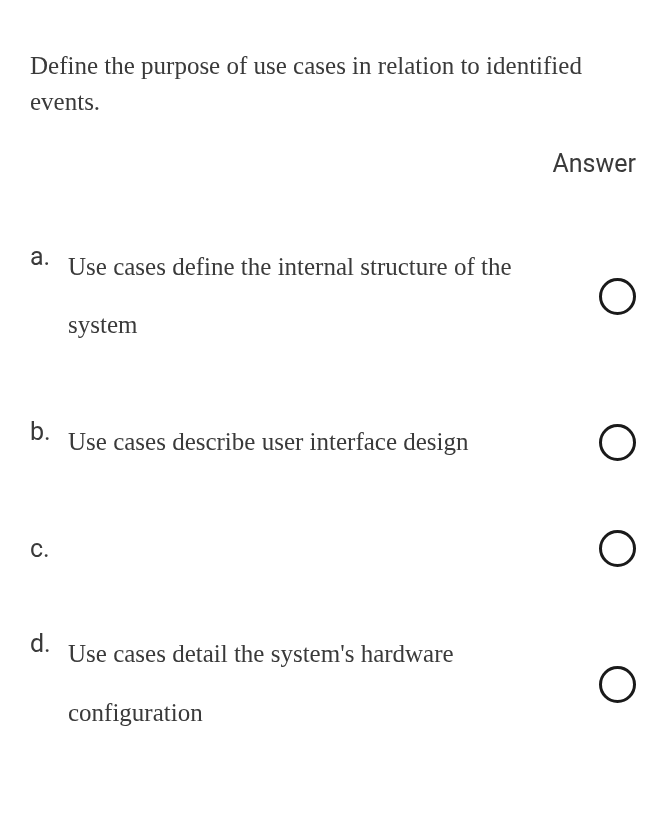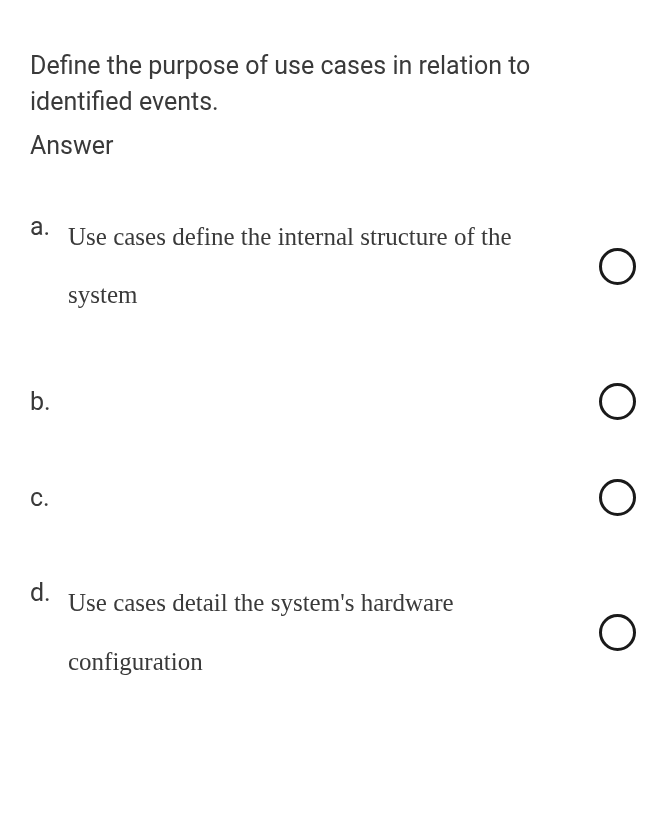--- a/index.html
+++ b/index.html
@@ -19,26 +19,28 @@
       text-align: right;
       color: #3a3a3a;
       margin-bottom: 40px;
       overflow: hidden;
       height: 8px;
     }
     .question-text {
       font-size: 25px;
       line-height: 1.45;
       color: #3a3a3a;
-      margin-bottom: 10px;
+      margin-bottom: 28px;
+      font-family: Liberation Serif, serif;
     }
     .answer-label {
       font-size: 25px;
       color: #3a3a3a;
-      margin-bottom: 48px;
+      margin-bottom: 60px;
+      text-align: right;
     }
     .option-row {
       display: flex;
       align-items: center;
       justify-content: space-between;
       margin-bottom: 58px;
     }
     .option-content {
       display: flex;
       align-items: flex-start;
@@ -81,20 +83,21 @@
   <div class="option-content">
     <div class="option-letter">a.</div>
     <div class="option-text">Use cases define the internal structure of the system</div>
   </div>
   <div class="radio-button"></div>
 </div>
 
 <div class="option-row">
   <div class="option-content">
     <div class="option-letter">b.</div>
+    <div class="option-text">Use cases describe user interface design</div>
   </div>
   <div class="radio-button"></div>
 </div>
 
 <div class="option-row">
   <div class="option-content">
     <div class="option-letter">c.</div>
   </div>
   <div class="radio-button"></div>
 </div>

